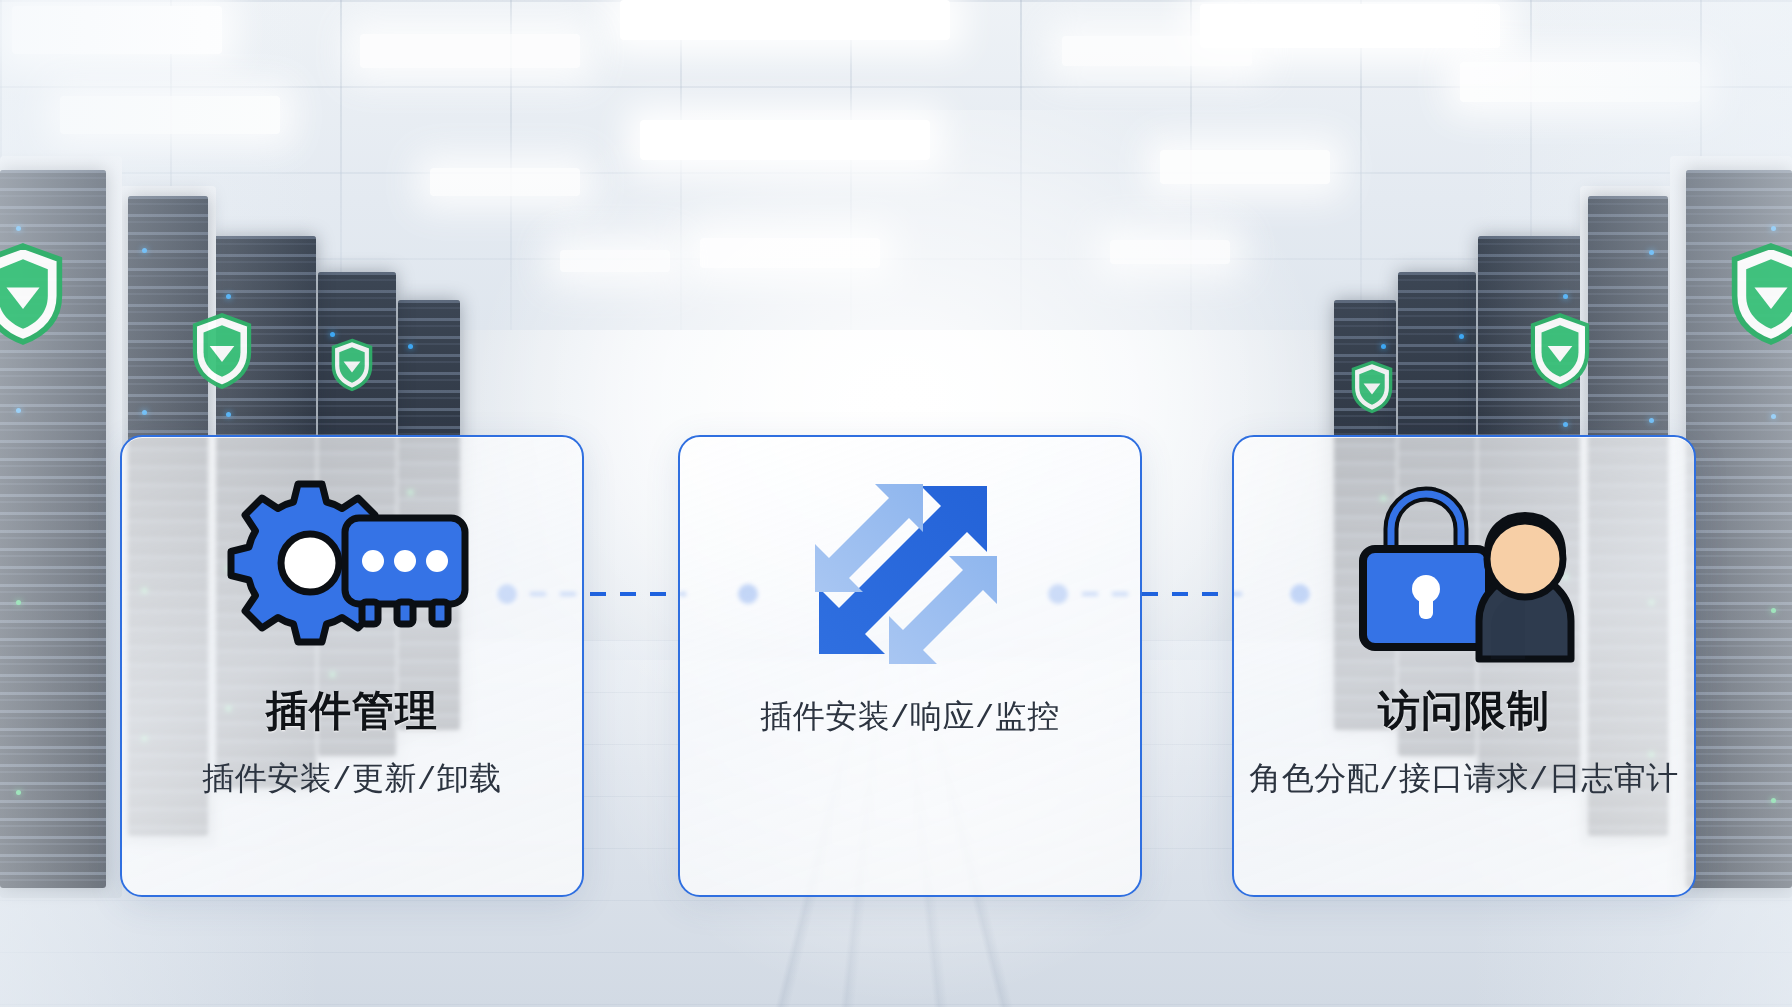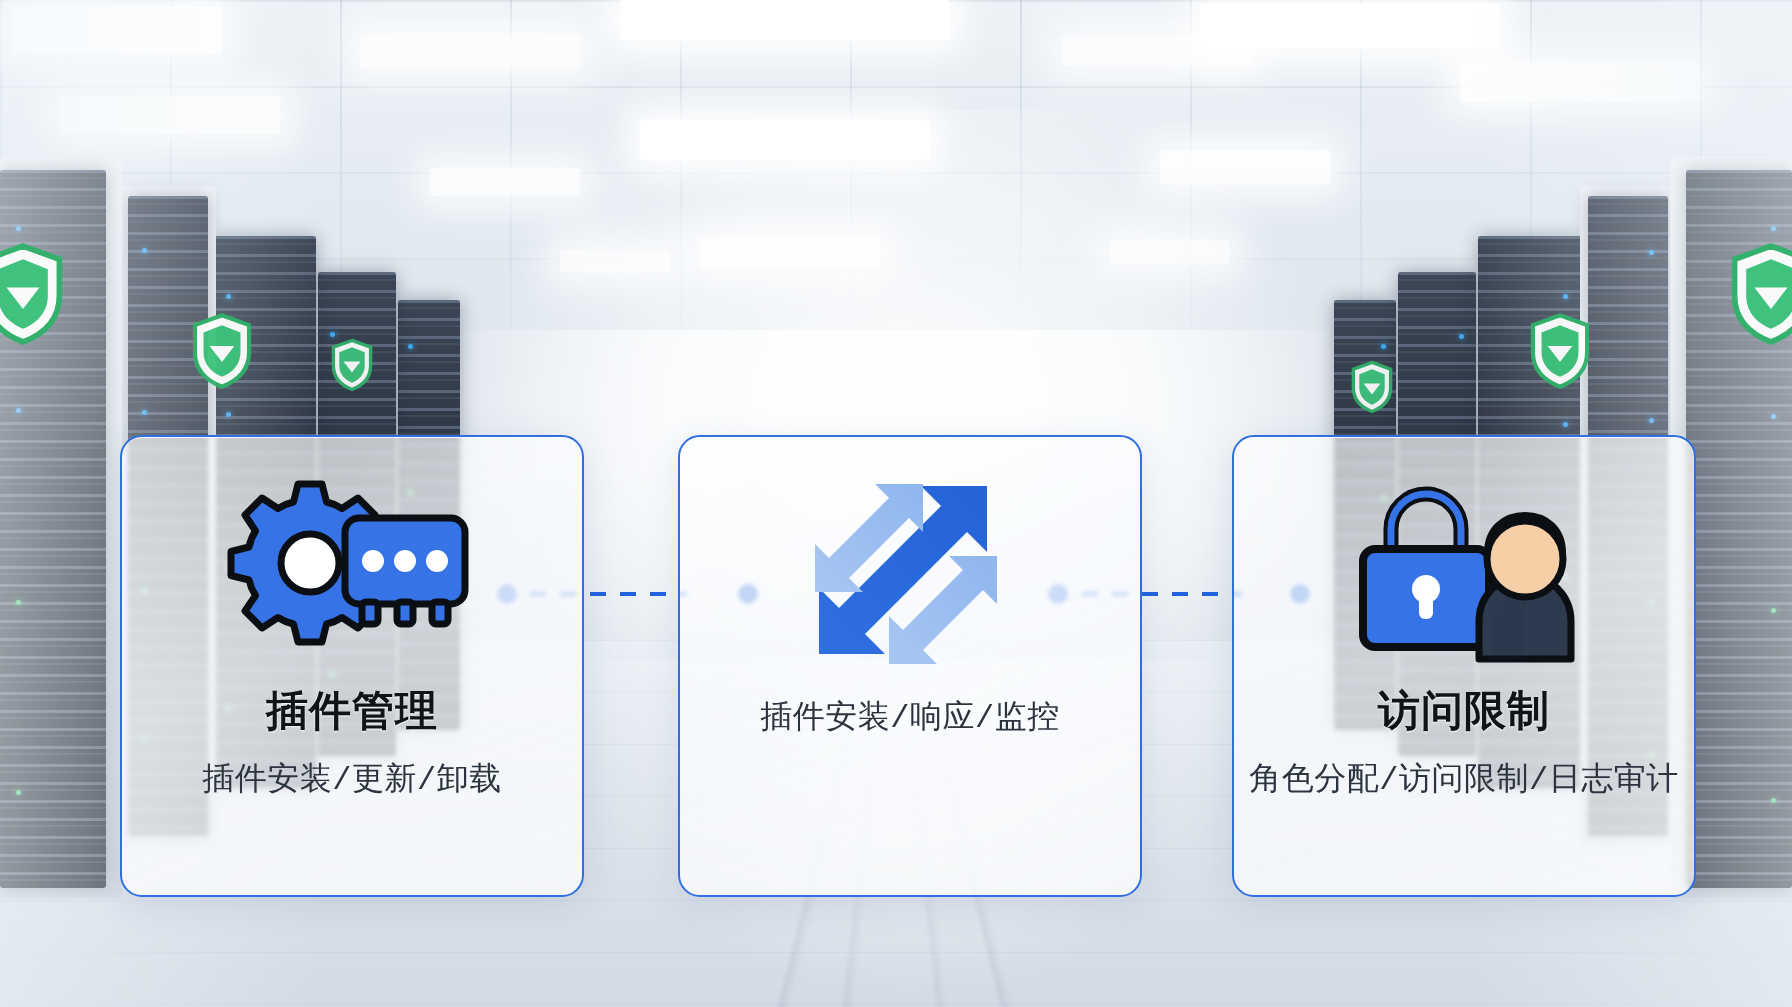--- a/index.html
+++ b/index.html
@@ -325,17 +325,17 @@
 
           <g transform="translate(128,36)">
             <path d="M12 150 V112 a46 46 0 0 1 92 0 v38z" fill="#2e3b4e" stroke="#0b0f14" stroke-width="7" stroke-linejoin="round"></path>
             <path d="M24 150 V118 a34 34 0 0 1 34-34h0v66z" fill="#23304099" opacity=".25"></path>
             <circle cx="58" cy="50" r="38" fill="#f7cfa6" stroke="#0b0f14" stroke-width="7"></circle>
             <path d="M20 44 a38 38 0 0 1 76 0 c0 -24 -17 -38 -38 -38 s-38 14 -38 38z" fill="#2e3b4e" stroke="#0b0f14" stroke-width="6" stroke-linejoin="round"></path>
           </g>
         </svg>
       </div>
       <div class="card-title">访问限制</div>
-      <div class="card-sub">角色分配/访问限制/日志审计</div>
+      <div class="card-sub">角色分配/接口请求/日志审计</div>
     </div>
 
   </div>
 </div>
 
 </body></html>

